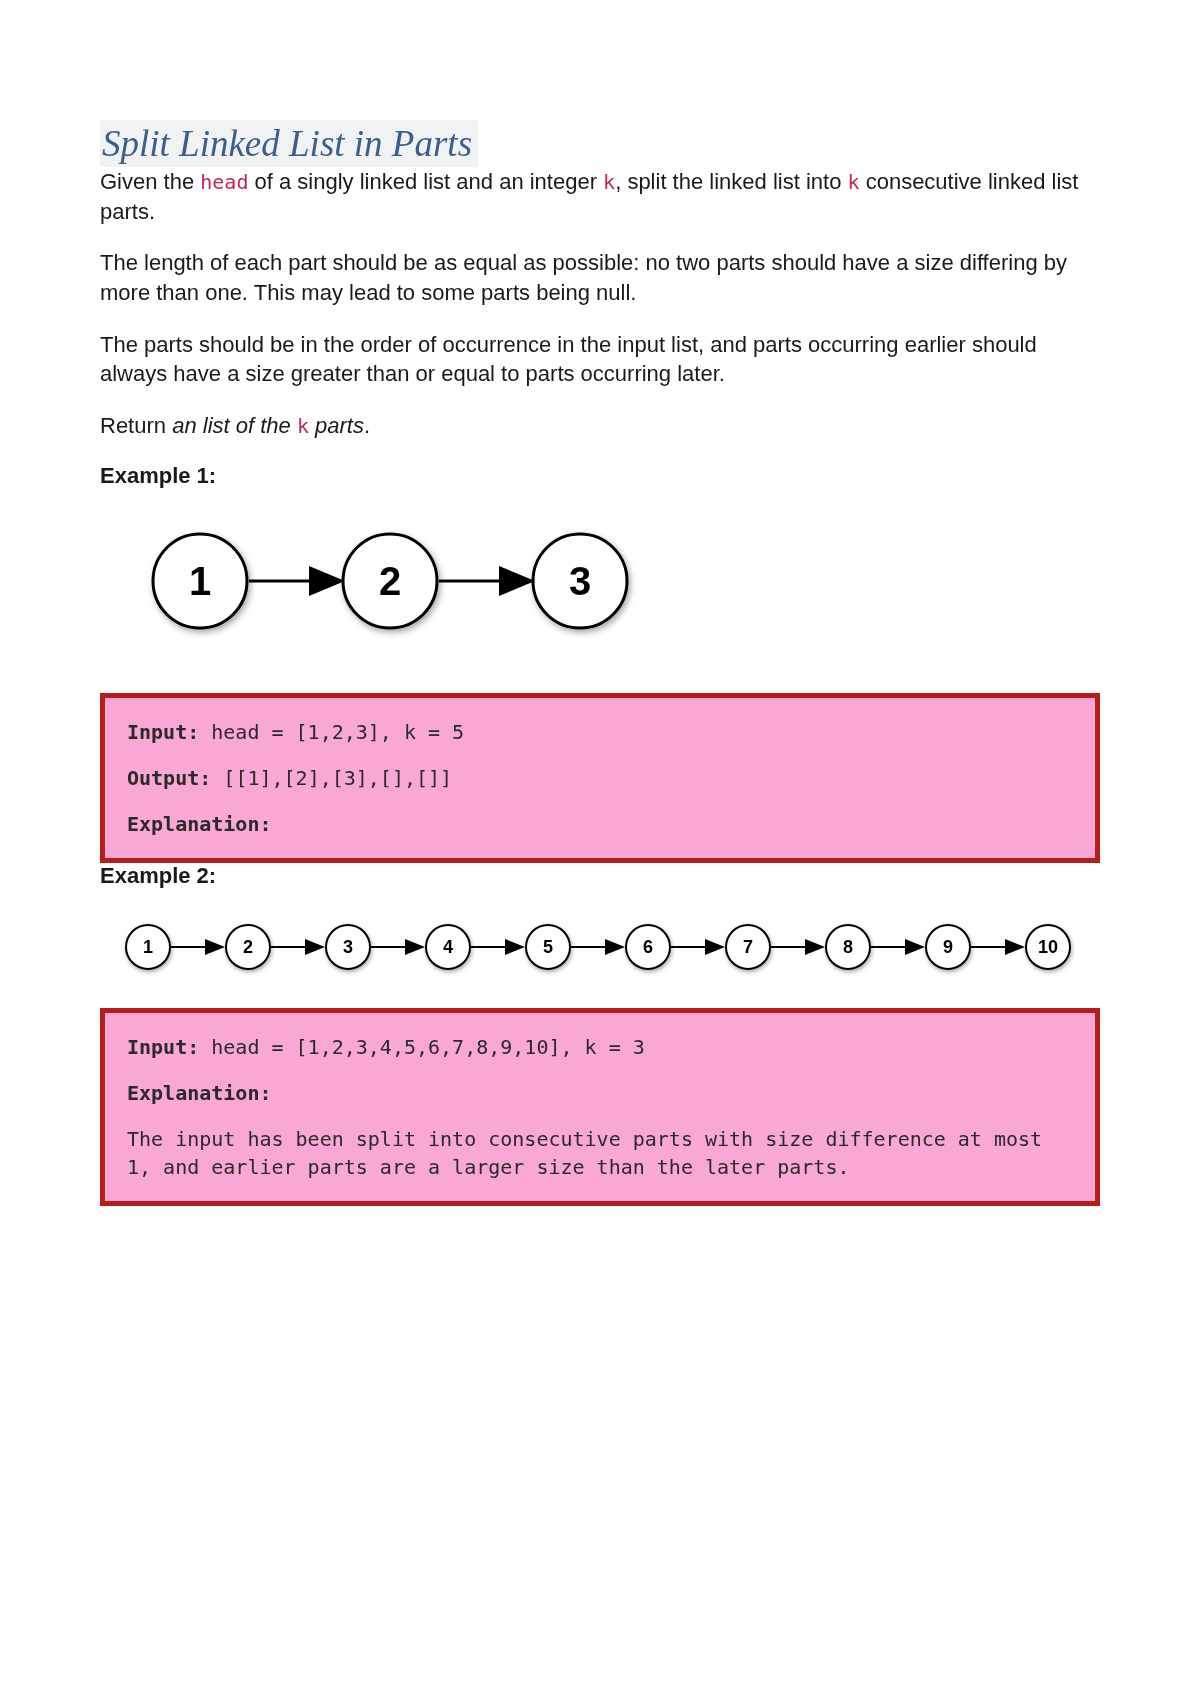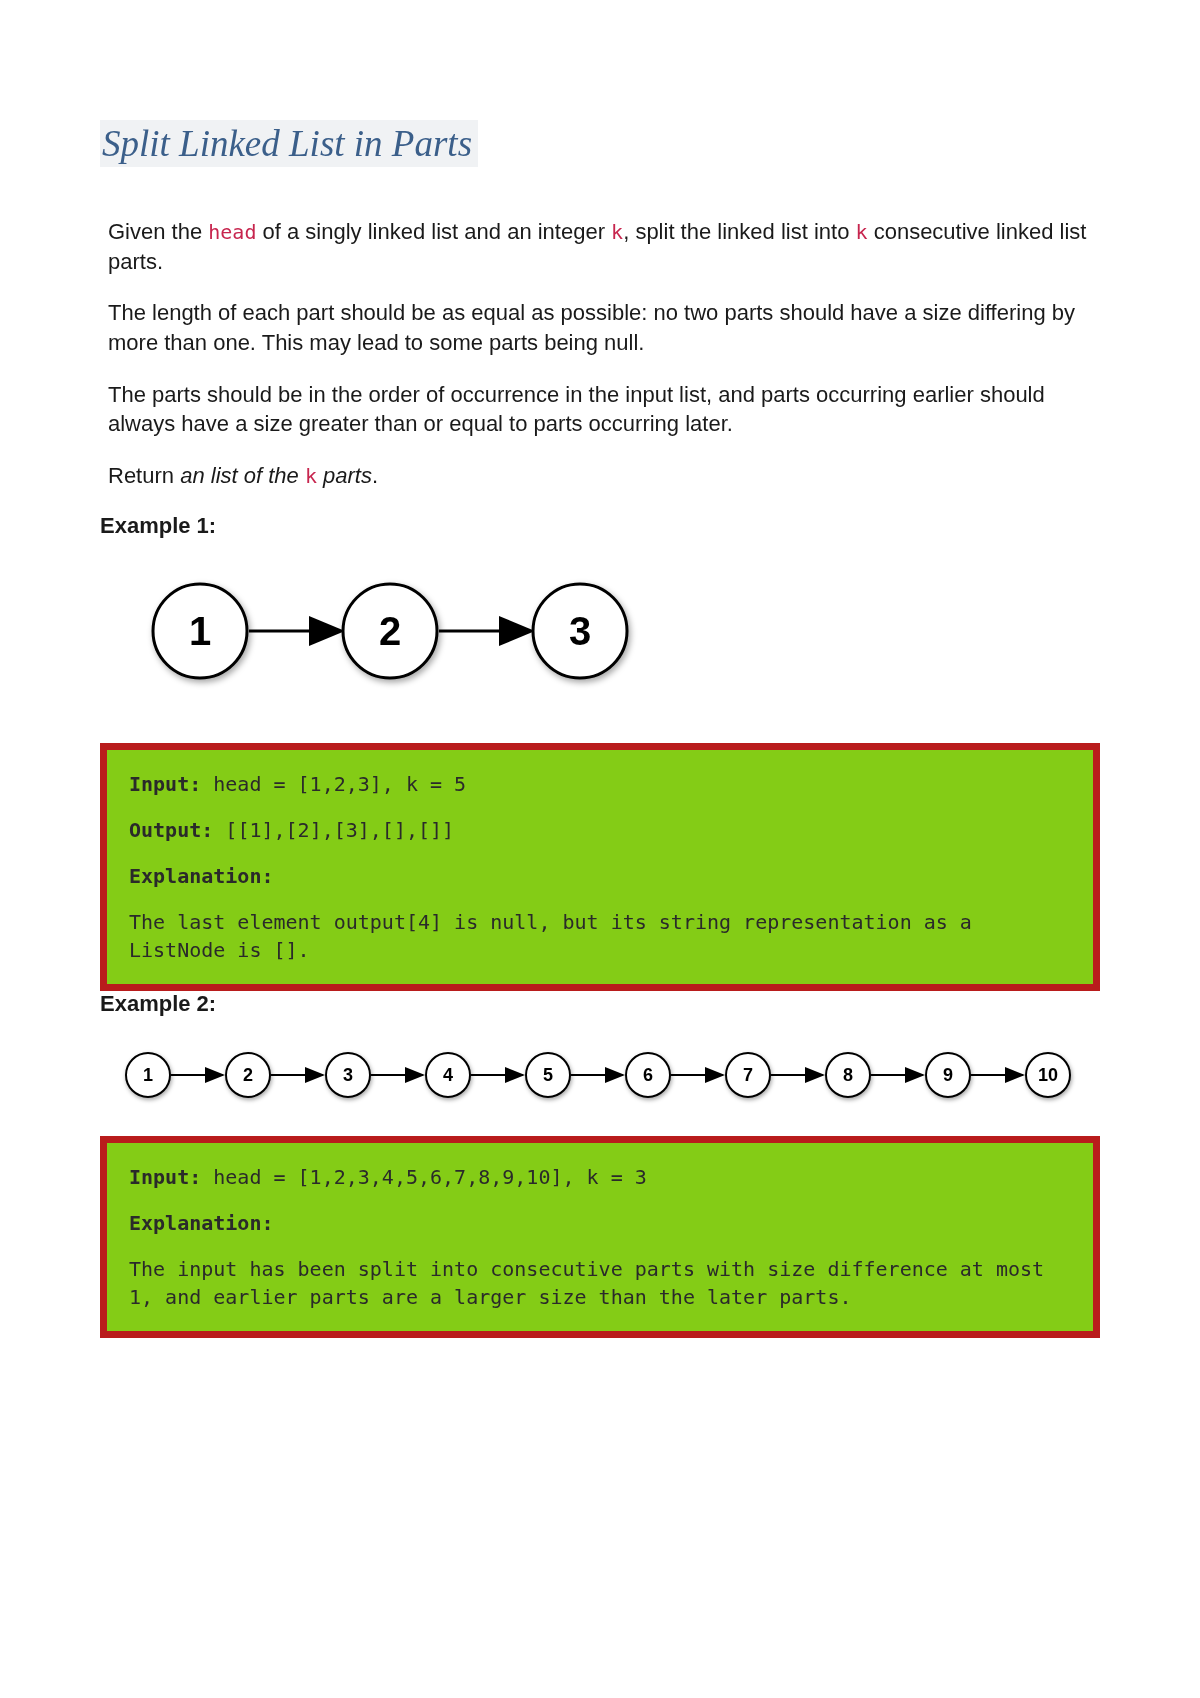--- a/index.html
+++ b/index.html
@@ -17,49 +17,47 @@
     background: #ffffff;
   }
   .title {
     font-family: Georgia, "Times New Roman", serif;
     font-style: italic;
     font-size: 37px;
     color: #3b5f8a;
     background: #f0f2f4;
     padding: 2px 6px 2px 2px;
     display: inline-block;
-    margin-bottom: 50px;
   }
   .body-text {
     font-size: 22px;
     line-height: 1.35;
     margin-bottom: 22px;
     color: #1a1a1a;
-    margin-left: 8px;
   }
   .code-inline {
     font-family: Consolas, Menlo, Monaco, monospace;
     color: #c7254e;
     font-size: 20px;
   }
   .italic { font-style: italic; }
   .example-heading {
     font-weight: 700;
     font-size: 22px;
     margin-bottom: 30px;
   }
   .diagram-wrap {
     margin: 20px 0 40px 40px;
   }
   .diagram-wrap-2 {
     margin: 15px 0 25px 20px;
   }
   .codeblock {
-    border: 7px solid #b91c1c;
-    background: #84cc16;
+    border: 5px solid #b91c1c;
+    background: #f9a8d4;
     padding: 20px 22px;
     font-family: Consolas, Menlo, Monaco, monospace;
     font-size: 20px;
     line-height: 1.4;
     color: #2a2a2a;
   }
   .codeblock .line { margin-bottom: 18px; white-space: pre-wrap; }
   .codeblock .line:last-child { margin-bottom: 0; }
   .codeblock .strong { font-weight: 700; }
   .ll-node-big {
@@ -108,21 +106,20 @@
           <circle cx="440" cy="62" r="47" fill="#fff" stroke="#000" stroke-width="3" class="ll-node-big"></circle>
           <text x="440" y="76" text-anchor="middle" font-size="40" font-weight="700" fill="#000">3</text>
         </g>
     </svg>
   </div>
 
   <div class="codeblock">
     <div class="line"><span class="strong">Input:</span><span> head = [1,2,3], k = 5</span></div>
     <div class="line"><span class="strong">Output:</span><span> [[1],[2],[3],[],[]]</span></div>
     <div class="line"><span class="strong">Explanation:</span></div>
-    <div class="line">The last element output[4] is null, but its string representation as a ListNode is [].</div>
   </div>
 
   <div class="example-heading">Example 2:</div>
 
   <div class="diagram-wrap-2">
     <svg width="960" height="60" viewBox="0 0 960 60">
       <defs>
         <marker id="arrowhead2" markerWidth="10" markerHeight="8" refX="9" refY="4" orient="auto">
           <path d="M0,0 L10,4 L0,8 Z" fill="#000"></path>
         </marker>

